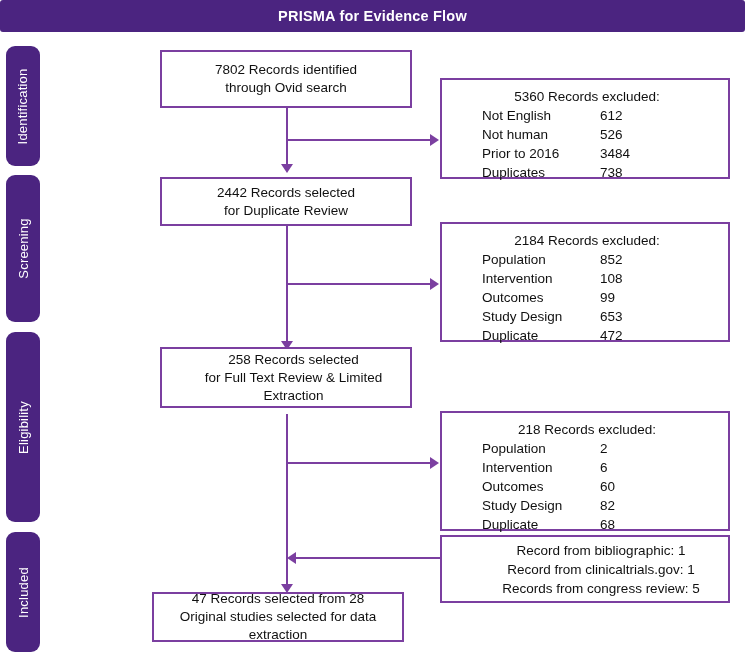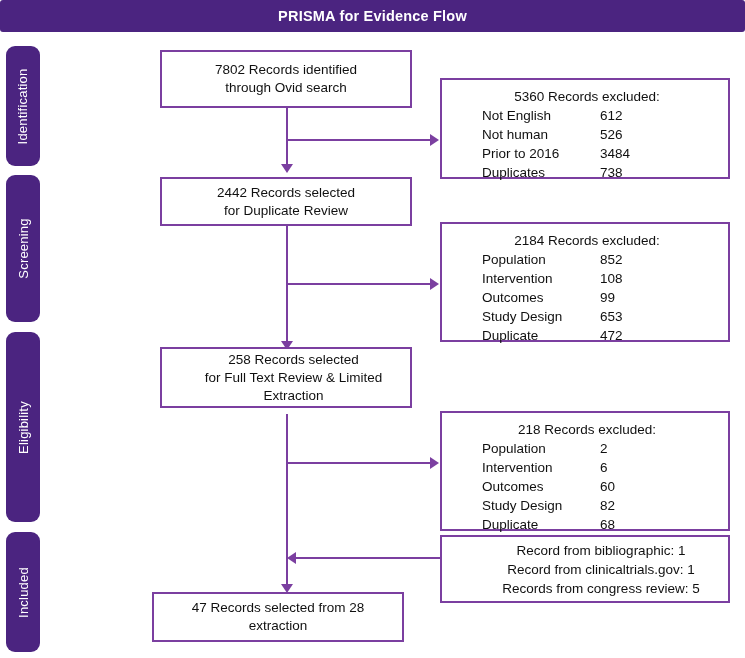--- a/index.html
+++ b/index.html
@@ -175,20 +175,21 @@
   </div>
 
   <div class="box" style="left:160px;top:347px;width:252px;height:61px;padding-left:15px;">
     <div class="line">258 Records selected</div>
     <div class="line">for Full Text Review &amp; Limited</div>
     <div class="line">Extraction</div>
   </div>
 
   <div class="box" style="left:143px;top:592px;width:252px;height:50px;margin-left:9px;">
     <div class="line">47 Records selected from 28</div>
+    <div class="line">Original studies selected for data</div>
     <div class="line">extraction</div>
   </div>
 
   <div class="box excl" style="left:440px;top:78px;width:290px;height:101px;">
     <div class="excl-head">5360 Records excluded:</div>
     <div class="excl-row">
       <span class="k">Not English</span>
       <span class="v">612</span>
     </div>
     <div class="excl-row">

